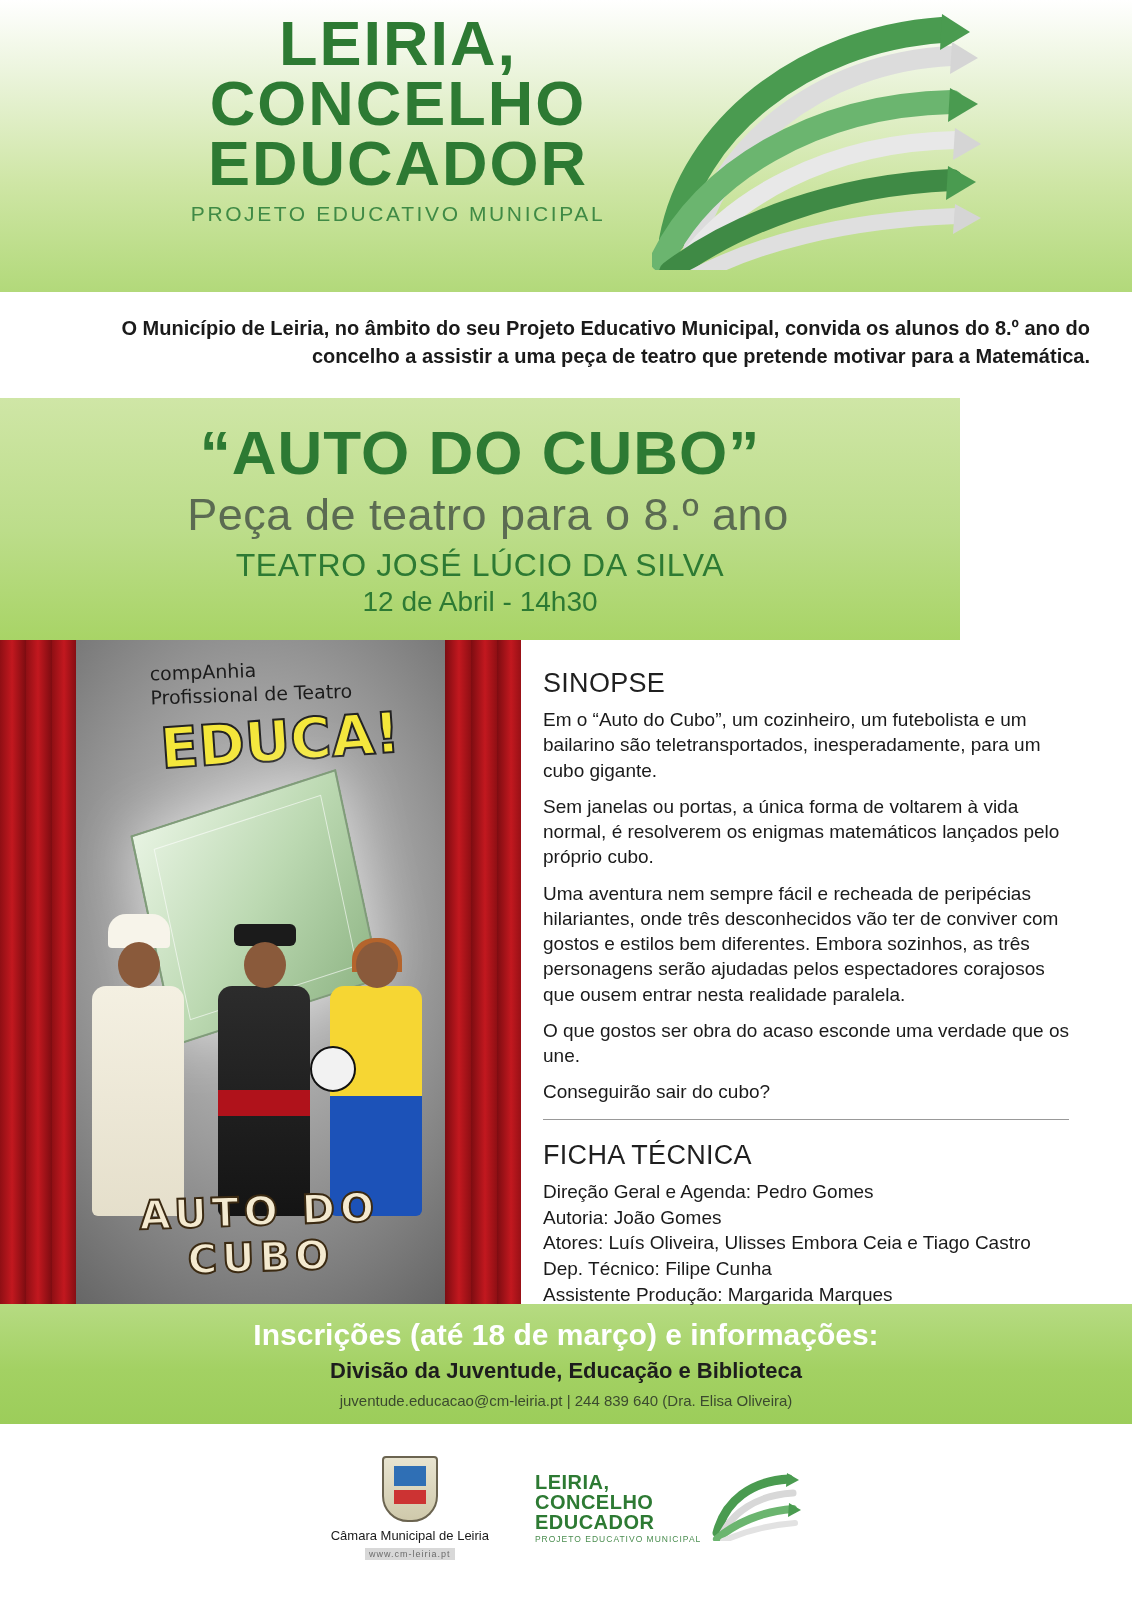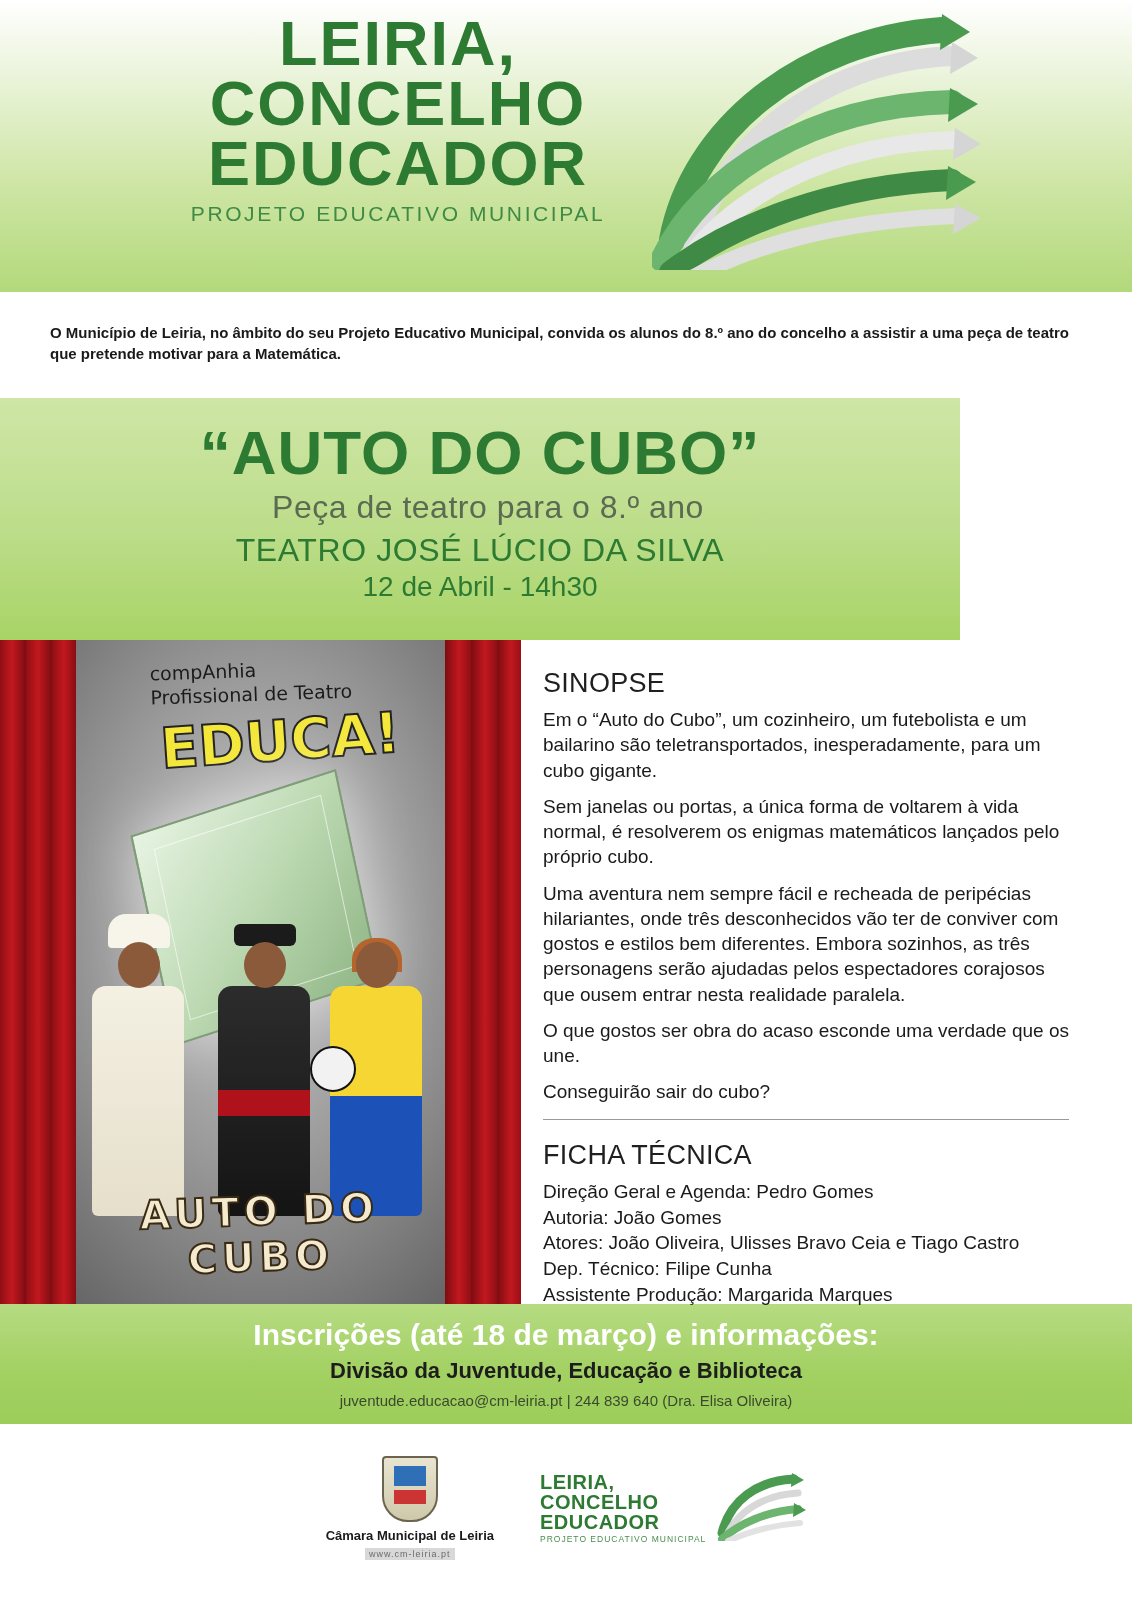--- a/index.html
+++ b/index.html
@@ -51,46 +51,46 @@
   }
 
   
   .intro {
     width: 1132px;
     height: 106px;
     background: #ffffff;
     padding: 22px 42px 0 42px;
   }
   .intro p {
-    margin: 8px;
-    font-size: 15px;
+    margin: 0;
+    font-size: 20px;
     font-weight: bold;
     color: #1a1a1a;
     line-height: 1.42;
-    text-align: left;
+    text-align: right;
   }
 
   
   .titleblock {
     width: 960px;
     height: 242px;
     background: linear-gradient(180deg, #cfe6a6 0%, #bcdd8a 55%, #a8d466 100%);
     text-align: center;
     padding-top: 22px;
   }
   .play-title {
     font-size: 62px;
     font-weight: bold;
     color: #2d7a33;
     letter-spacing: 1px;
     margin: 0;
     line-height: 1.05;
   }
   .play-sub {
-    font-size: 32px;
+    font-size: 45px;
     color: #5b6b52;
     margin: 4px 0 0 16px;
     letter-spacing: 0.5px;
   }
   .play-venue {
     font-size: 32px;
     color: #2d7a33;
     margin: 6px 0 0 0;
     letter-spacing: 0.6px;
   }
@@ -332,21 +332,21 @@
     background: #2f6fb5;
   }
   .brasao-shield:after {
     content: "";
     position: absolute;
     left: 10px; top: 32px; right: 10px; height: 14px;
     background: #c33;
   }
   .brasao-caption {
     font-size: 13px;
-    font-weight: bold;
+    font-weight: normal;
     color: #1a1a1a;
     margin-top: 6px;
   }
   .brasao-sub {
     font-size: 9px;
     color: #6b6b6b;
     letter-spacing: 1px;
     background: #d8d8d8;
     padding: 1px 4px;
     display: inline-block;
@@ -447,21 +447,21 @@
     <p>Sem janelas ou portas, a única forma de voltarem à vida normal, é resolverem os enigmas matemáticos lançados pelo próprio cubo.</p>
     <p>Uma aventura nem sempre fácil e recheada de peripécias hilariantes, onde três desconhecidos vão ter de conviver com gostos e estilos bem diferentes. Embora sozinhos, as três personagens serão ajudadas pelos espectadores corajosos que ousem entrar nesta realidade paralela.</p>
     <p>O que gostos ser obra do acaso esconde uma verdade que os une.</p>
     <p>Conseguirão sair do cubo?</p>
 
     <hr class="divider">
 
     <h2 class="sec-heading tech">FICHA TÉCNICA</h2>
     <div class="credit-line">Direção Geral e Agenda: Pedro Gomes</div>
     <div class="credit-line">Autoria: João Gomes</div>
-    <div class="credit-line">Atores: João Oliveira, Ulisses Bravo Ceia e Tiago Castro</div>
+    <div class="credit-line">Atores: Luís Oliveira, Ulisses Embora Ceia e Tiago Castro</div>
     <div class="credit-line">Dep. Técnico: Filipe Cunha</div>
     <div class="credit-line">Assistente Produção: Margarida Marques</div>
   </div>
 </div>
 
 <div class="regbar">
   <p class="reg-title">Inscrições (até 18 de março) e informações:</p>
   <p class="reg-sub">Divisão da Juventude, Educação e Biblioteca</p>
   <p class="reg-contact">juventude.educacao@cm-leiria.pt | 244 839 640 (Dra. Elisa Oliveira)</p>
 </div>

